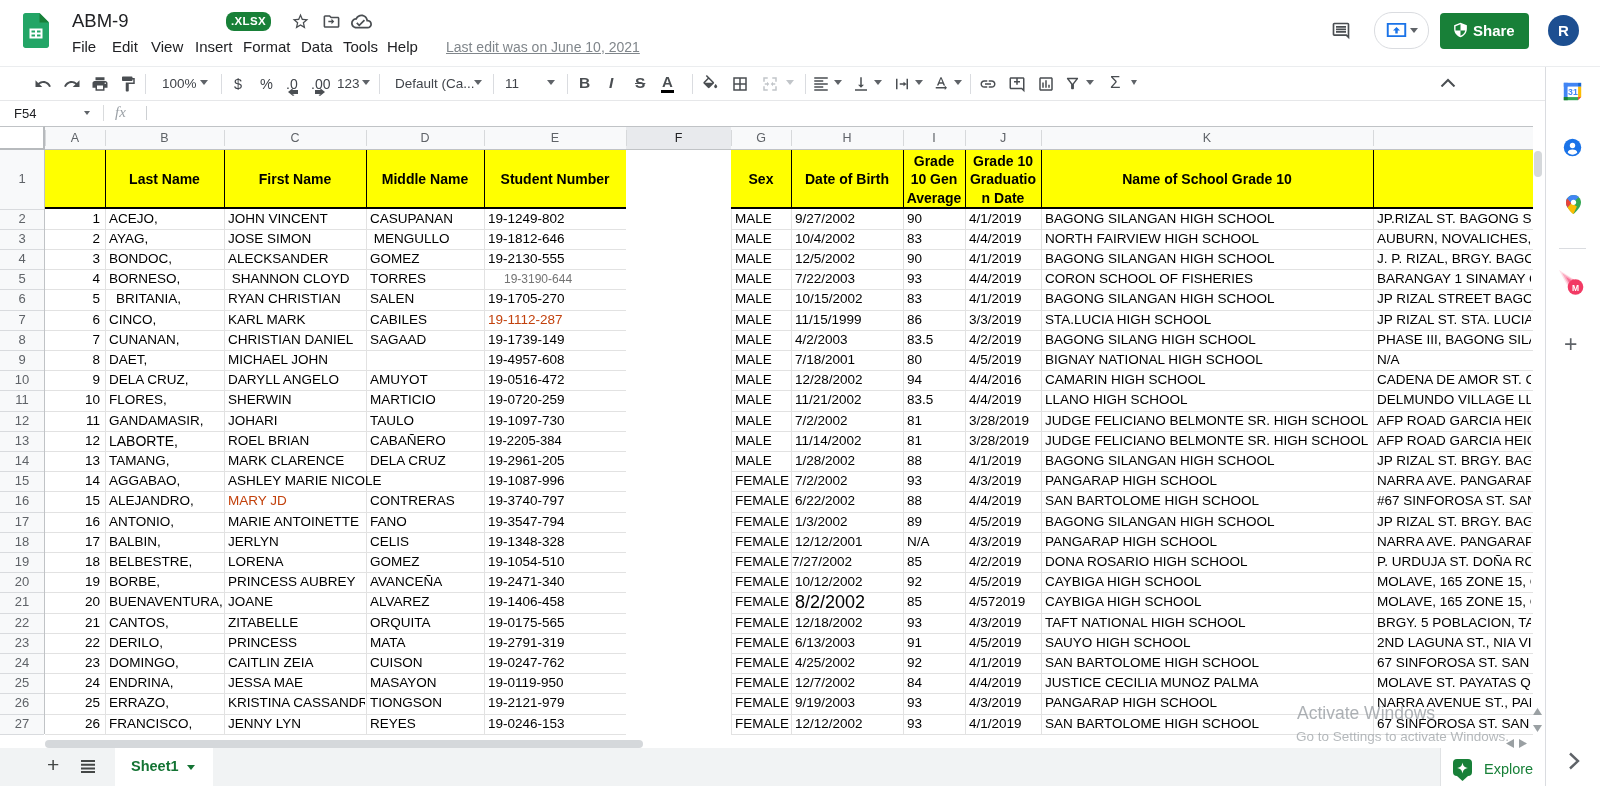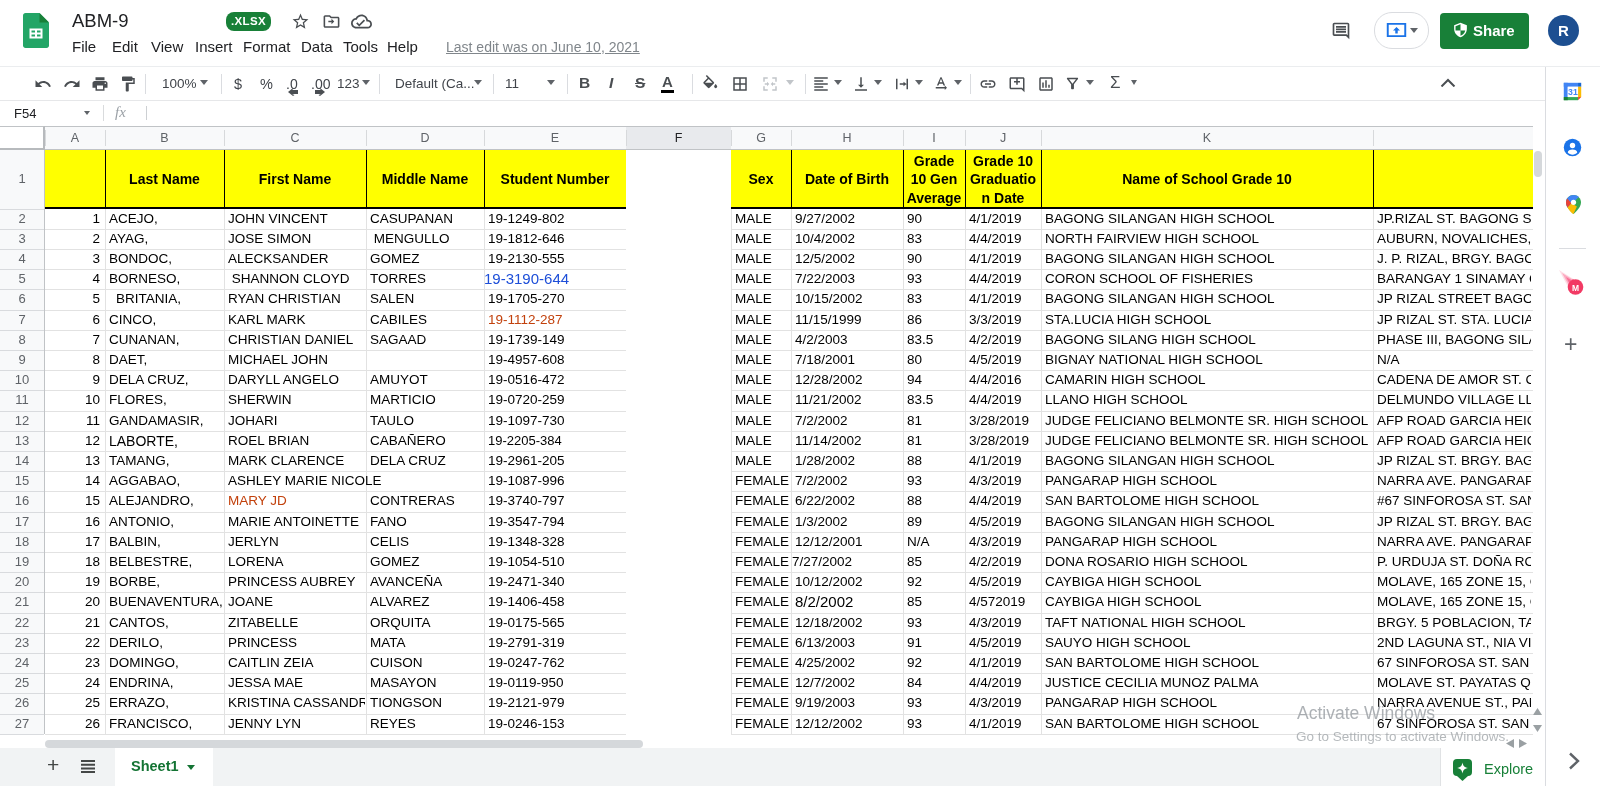--- a/index.html
+++ b/index.html
@@ -338,21 +338,21 @@
 <div style="position:absolute;left:731px;top:248.9px;width:55px;height:20.2px;line-height:20.2px;padding-left:4px;font-size:13.5px;color:#000;white-space:nowrap;overflow:hidden">MALE</div>
 <div style="position:absolute;left:791px;top:248.9px;width:107px;height:20.2px;line-height:20.2px;padding-left:4px;font-size:13.5px;color:#000;white-space:nowrap;overflow:hidden">12/5/2002</div>
 <div style="position:absolute;left:903px;top:248.9px;width:57px;height:20.2px;line-height:20.2px;padding-left:4px;font-size:13.5px;color:#000;white-space:nowrap;overflow:hidden">90</div>
 <div style="position:absolute;left:965px;top:248.9px;width:71px;height:20.2px;line-height:20.2px;padding-left:4px;font-size:13.5px;color:#000;white-space:nowrap;overflow:hidden">4/1/2019</div>
 <div style="position:absolute;left:1041px;top:248.9px;width:327px;height:20.2px;line-height:20.2px;padding-left:4px;font-size:13.5px;color:#000;white-space:nowrap;overflow:hidden">BAGONG SILANGAN HIGH SCHOOL</div>
 <div style="position:absolute;left:1373px;top:248.9px;width:154px;height:20.2px;line-height:20.2px;padding-left:4px;font-size:13.5px;color:#000;white-space:nowrap;overflow:hidden">J. P. RIZAL, BRGY. BAGONG SILANGAN</div>
 <div style="position:absolute;left:45px;top:269.1px;width:55px;height:20.2px;line-height:20.2px;text-align:right;padding-right:4px;font-size:13.5px;color:#000;white-space:nowrap;overflow:hidden">4</div>
 <div style="position:absolute;left:105px;top:269.1px;width:114px;height:20.2px;line-height:20.2px;padding-left:4px;font-size:13.5px;color:#000;white-space:nowrap;overflow:hidden">BORNESO,</div>
 <div style="position:absolute;left:224px;top:269.1px;width:137px;height:20.2px;line-height:20.2px;padding-left:4px;font-size:13.5px;color:#000;white-space:nowrap;overflow:hidden">&nbsp;SHANNON CLOYD</div>
 <div style="position:absolute;left:366px;top:269.1px;width:113px;height:20.2px;line-height:20.2px;padding-left:4px;font-size:13.5px;color:#000;white-space:nowrap;overflow:hidden">TORRES</div>
-<div style="position:absolute;left:484px;top:269.1px;width:137px;height:20.2px;line-height:20.2px;padding-left:0;font-size:15px;color:#1d4ed8;white-space:nowrap;overflow:hidden">19-3190-644</div>
+<div style="position:absolute;left:484px;top:269.1px;width:137px;height:20.2px;line-height:20.2px;padding-left:20px;font-size:12px;color:#737373;white-space:nowrap;overflow:hidden">19-3190-644</div>
 <div style="position:absolute;left:731px;top:269.1px;width:55px;height:20.2px;line-height:20.2px;padding-left:4px;font-size:13.5px;color:#000;white-space:nowrap;overflow:hidden">MALE</div>
 <div style="position:absolute;left:791px;top:269.1px;width:107px;height:20.2px;line-height:20.2px;padding-left:4px;font-size:13.5px;color:#000;white-space:nowrap;overflow:hidden">7/22/2003</div>
 <div style="position:absolute;left:903px;top:269.1px;width:57px;height:20.2px;line-height:20.2px;padding-left:4px;font-size:13.5px;color:#000;white-space:nowrap;overflow:hidden">93</div>
 <div style="position:absolute;left:965px;top:269.1px;width:71px;height:20.2px;line-height:20.2px;padding-left:4px;font-size:13.5px;color:#000;white-space:nowrap;overflow:hidden">4/4/2019</div>
 <div style="position:absolute;left:1041px;top:269.1px;width:327px;height:20.2px;line-height:20.2px;padding-left:4px;font-size:13.5px;color:#000;white-space:nowrap;overflow:hidden">CORON SCHOOL OF FISHERIES</div>
 <div style="position:absolute;left:1373px;top:269.1px;width:154px;height:20.2px;line-height:20.2px;padding-left:4px;font-size:13.5px;color:#000;white-space:nowrap;overflow:hidden">BARANGAY 1 SINAMAY CORON</div>
 <div style="position:absolute;left:45px;top:289.3px;width:55px;height:20.2px;line-height:20.2px;text-align:right;padding-right:4px;font-size:13.5px;color:#000;white-space:nowrap;overflow:hidden">5</div>
 <div style="position:absolute;left:105px;top:289.3px;width:114px;height:20.2px;line-height:20.2px;padding-left:11px;font-size:13.5px;color:#000;white-space:nowrap;overflow:hidden">BRITANIA,</div>
 <div style="position:absolute;left:224px;top:289.3px;width:137px;height:20.2px;line-height:20.2px;padding-left:4px;font-size:13.5px;color:#000;white-space:nowrap;overflow:hidden">RYAN CHRISTIAN</div>
 <div style="position:absolute;left:366px;top:289.3px;width:113px;height:20.2px;line-height:20.2px;padding-left:4px;font-size:13.5px;color:#000;white-space:nowrap;overflow:hidden">SALEN</div>
@@ -514,21 +514,21 @@
 <div style="position:absolute;left:903px;top:572.1px;width:57px;height:20.2px;line-height:20.2px;padding-left:4px;font-size:13.5px;color:#000;white-space:nowrap;overflow:hidden">92</div>
 <div style="position:absolute;left:965px;top:572.1px;width:71px;height:20.2px;line-height:20.2px;padding-left:4px;font-size:13.5px;color:#000;white-space:nowrap;overflow:hidden">4/5/2019</div>
 <div style="position:absolute;left:1041px;top:572.1px;width:327px;height:20.2px;line-height:20.2px;padding-left:4px;font-size:13.5px;color:#000;white-space:nowrap;overflow:hidden">CAYBIGA HIGH SCHOOL</div>
 <div style="position:absolute;left:1373px;top:572.1px;width:154px;height:20.2px;line-height:20.2px;padding-left:4px;font-size:13.5px;color:#000;white-space:nowrap;overflow:hidden">MOLAVE, 165 ZONE 15, CAYBIGA</div>
 <div style="position:absolute;left:45px;top:592.3px;width:55px;height:20.2px;line-height:20.2px;text-align:right;padding-right:4px;font-size:13.5px;color:#000;white-space:nowrap;overflow:hidden">20</div>
 <div style="position:absolute;left:105px;top:592.3px;width:114px;height:20.2px;line-height:20.2px;padding-left:4px;font-size:13.5px;color:#000;white-space:nowrap;overflow:hidden">BUENAVENTURA,</div>
 <div style="position:absolute;left:224px;top:592.3px;width:137px;height:20.2px;line-height:20.2px;padding-left:4px;font-size:13.5px;color:#000;white-space:nowrap;overflow:hidden">JOANE</div>
 <div style="position:absolute;left:366px;top:592.3px;width:113px;height:20.2px;line-height:20.2px;padding-left:4px;font-size:13.5px;color:#000;white-space:nowrap;overflow:hidden">ALVAREZ</div>
 <div style="position:absolute;left:484px;top:592.3px;width:137px;height:20.2px;line-height:20.2px;padding-left:4px;font-size:13.5px;color:#000;white-space:nowrap;overflow:hidden">19-1406-458</div>
 <div style="position:absolute;left:731px;top:592.3px;width:55px;height:20.2px;line-height:20.2px;padding-left:4px;font-size:13.5px;color:#000;white-space:nowrap;overflow:hidden">FEMALE</div>
-<div style="position:absolute;left:791px;top:592.3px;width:107px;height:20.2px;line-height:20.2px;padding-left:4px;font-size:15px;color:#000;white-space:nowrap;overflow:hidden">8/2/2002</div>
+<div style="position:absolute;left:791px;top:592.3px;width:107px;height:20.2px;line-height:20.2px;padding-left:4px;font-size:18px;color:#000;white-space:nowrap;overflow:hidden">8/2/2002</div>
 <div style="position:absolute;left:903px;top:592.3px;width:57px;height:20.2px;line-height:20.2px;padding-left:4px;font-size:13.5px;color:#000;white-space:nowrap;overflow:hidden">85</div>
 <div style="position:absolute;left:965px;top:592.3px;width:71px;height:20.2px;line-height:20.2px;padding-left:4px;font-size:13.5px;color:#000;white-space:nowrap;overflow:hidden">4/572019</div>
 <div style="position:absolute;left:1041px;top:592.3px;width:327px;height:20.2px;line-height:20.2px;padding-left:4px;font-size:13.5px;color:#000;white-space:nowrap;overflow:hidden">CAYBIGA HIGH SCHOOL</div>
 <div style="position:absolute;left:1373px;top:592.3px;width:154px;height:20.2px;line-height:20.2px;padding-left:4px;font-size:13.5px;color:#000;white-space:nowrap;overflow:hidden">MOLAVE, 165 ZONE 15, CAYBIGA</div>
 <div style="position:absolute;left:45px;top:612.5px;width:55px;height:20.2px;line-height:20.2px;text-align:right;padding-right:4px;font-size:13.5px;color:#000;white-space:nowrap;overflow:hidden">21</div>
 <div style="position:absolute;left:105px;top:612.5px;width:114px;height:20.2px;line-height:20.2px;padding-left:4px;font-size:13.5px;color:#000;white-space:nowrap;overflow:hidden">CANTOS,</div>
 <div style="position:absolute;left:224px;top:612.5px;width:137px;height:20.2px;line-height:20.2px;padding-left:4px;font-size:13.5px;color:#000;white-space:nowrap;overflow:hidden">ZITABELLE</div>
 <div style="position:absolute;left:366px;top:612.5px;width:113px;height:20.2px;line-height:20.2px;padding-left:4px;font-size:13.5px;color:#000;white-space:nowrap;overflow:hidden">ORQUITA</div>
 <div style="position:absolute;left:484px;top:612.5px;width:137px;height:20.2px;line-height:20.2px;padding-left:4px;font-size:13.5px;color:#000;white-space:nowrap;overflow:hidden">19-0175-565</div>
 <div style="position:absolute;left:731px;top:612.5px;width:55px;height:20.2px;line-height:20.2px;padding-left:4px;font-size:13.5px;color:#000;white-space:nowrap;overflow:hidden">FEMALE</div>

